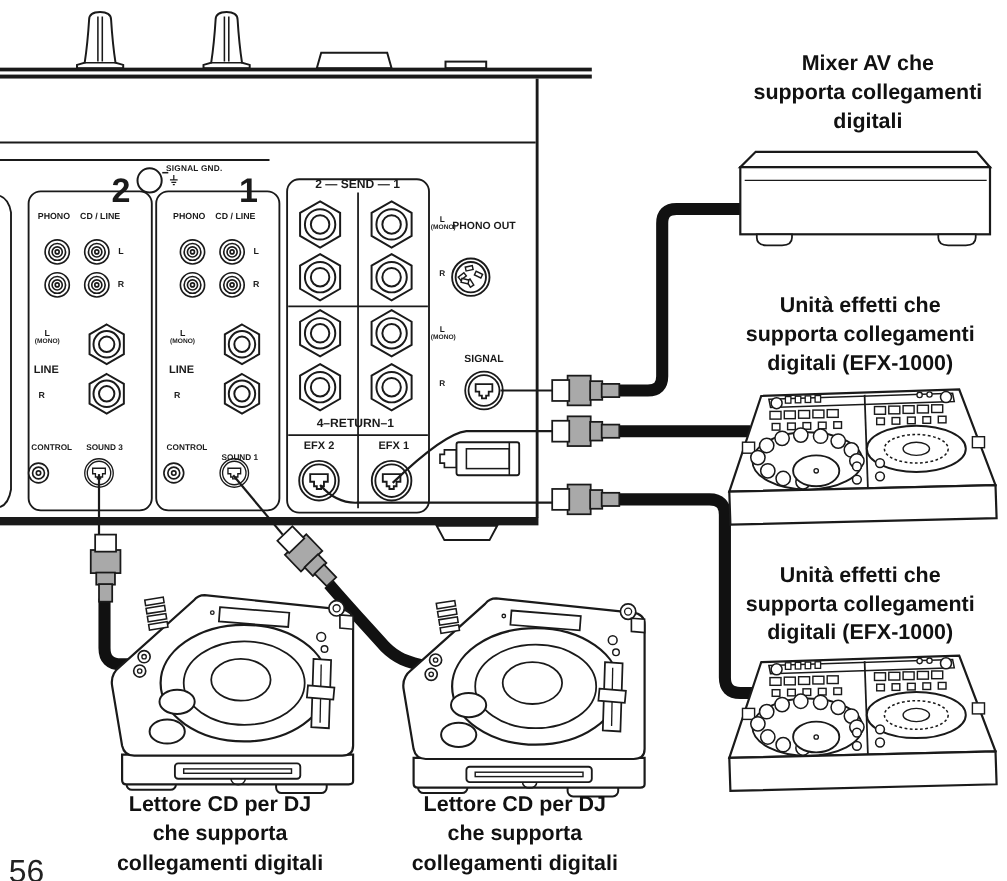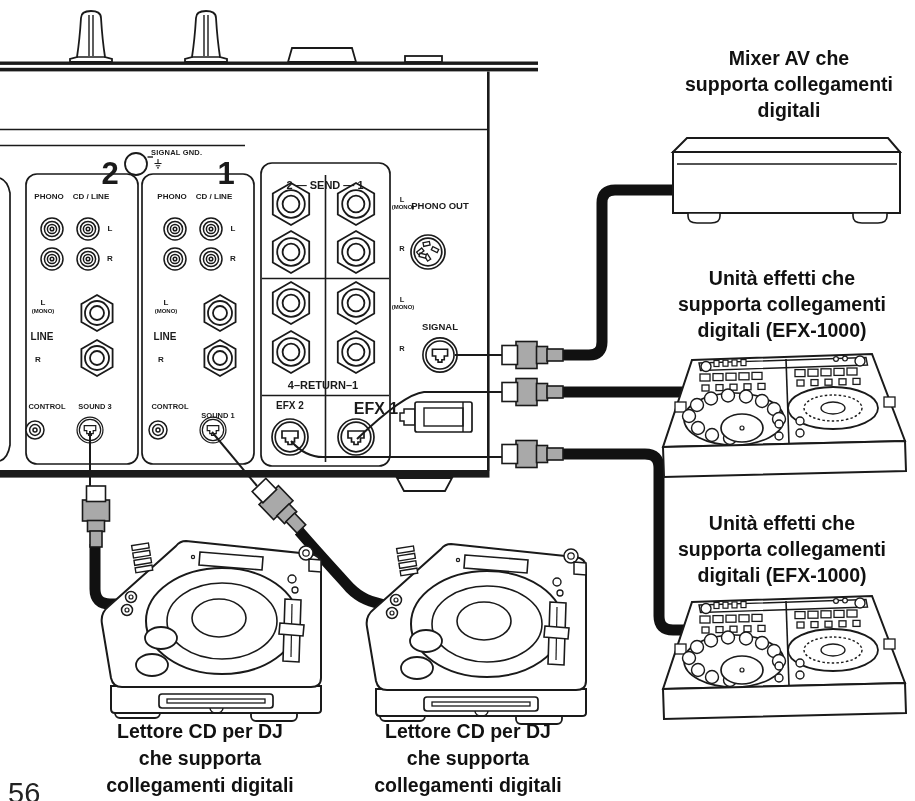--- a/index.html
+++ b/index.html
@@ -311,30 +311,30 @@
   <div class="lbl" style="left:190px;top:193px;width:48px;font-size:8px;">CD / LINE</div>
   <div class="lbl" style="left:227px;top:225px;width:12px;font-size:8px;">L</div>
   <div class="lbl" style="left:227px;top:255px;width:12px;font-size:8px;">R</div>
   <div class="lbl" style="left:159px;top:299px;width:14px;font-size:8px;">L</div>
   <div class="lbl" style="left:151px;top:308px;width:30px;font-size:6px;">(MONO)</div>
   <div class="lbl" style="left:150px;top:332px;width:30px;font-size:10px;">LINE</div>
   <div class="lbl" style="left:154px;top:356px;width:14px;font-size:8px;">R</div>
   <div class="lbl" style="left:148px;top:403px;width:44px;font-size:7.5px;">CONTROL</div>
   <div class="lbl" style="left:193px;top:412px;width:50px;font-size:7.5px;">SOUND 1</div>
 
-  <div class="lbl" style="left:270px;top:180px;width:110px;font-size:11px;">2 — SEND — 1</div>
+  <div class="lbl" style="left:270px;top:163px;width:110px;font-size:11px;">2 — SEND — 1</div>
   <div class="lbl" style="left:394px;top:196px;width:16px;font-size:7.5px;">L</div>
   <div class="lbl" style="left:389px;top:204px;width:28px;font-size:6px;">(MONO)</div>
   <div class="lbl" style="left:394px;top:245px;width:16px;font-size:7.5px;">R</div>
   <div class="lbl" style="left:394px;top:296px;width:16px;font-size:7.5px;">L</div>
   <div class="lbl" style="left:389px;top:304px;width:28px;font-size:6px;">(MONO)</div>
   <div class="lbl" style="left:394px;top:345px;width:16px;font-size:7.5px;">R</div>
   <div class="lbl" style="left:267px;top:380px;width:112px;font-size:11px;">4–RETURN–1</div>
   <div class="lbl" style="left:266px;top:401px;width:48px;font-size:10px;">EFX 2</div>
-  <div class="lbl" style="left:352px;top:401px;width:48px;font-size:16px;">EFX 1</div>
+  <div class="lbl" style="left:334px;top:401px;width:48px;font-size:10px;">EFX 1</div>
   <div class="lbl" style="left:406px;top:201px;width:68px;font-size:9.5px;">PHONO OUT</div>
   <div class="lbl" style="left:406px;top:322px;width:68px;font-size:9.5px;">SIGNAL</div>
 
   <div class="caption" style="left:655px;top:45px;width:268px;">
     <div>Mixer AV che</div>
     <div>supporta collegamenti</div>
     <div>digitali</div>
   </div>
   <div class="caption" style="left:648px;top:265px;width:268px;">
     <div>Unità effetti che</div>

